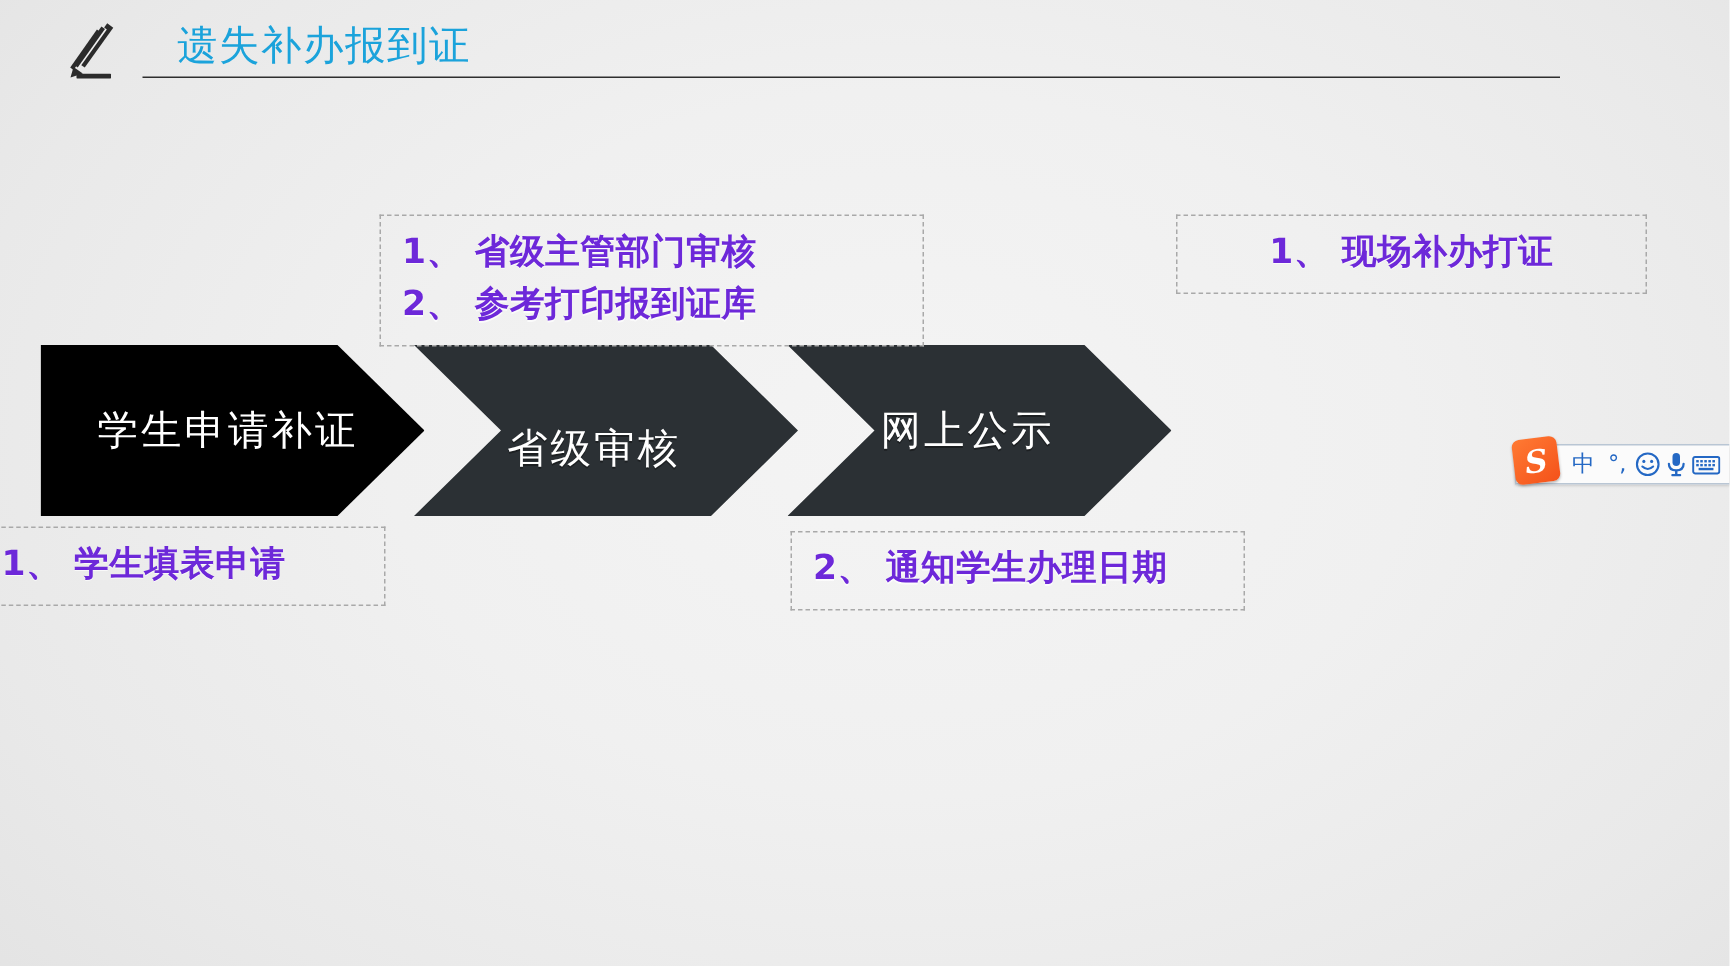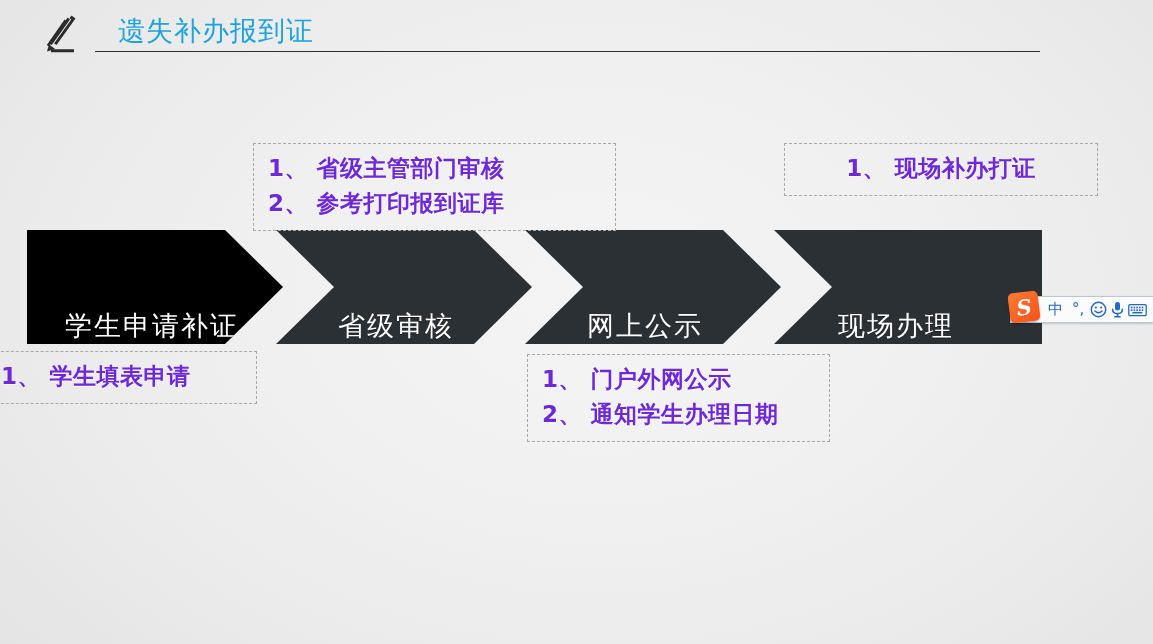--- a/index.html
+++ b/index.html
@@ -31,21 +31,21 @@
   #title-rule {
     position:absolute; left:95px; top:51px; width:945px; height:0;
     border-top:1.5px solid #2e2e2e;
   }
 
   
   #flow-band { position:absolute; left:0; top:230px; width:1153px; height:114px; }
 
   .chev {
     position:absolute; top:0; height:114px;
-    display:flex; align-items:flex-end;
+    display:flex; align-items:center;
   }
   .chev-label {
     color:#ffffff;
     font-size:27px;
     letter-spacing:2px;
     white-space:nowrap;
     text-shadow:0 1px 0 rgba(0,0,0,.35);
     font-family:"DejaVu Sans","Liberation Sans",sans-serif;
   }
 
@@ -165,40 +165,36 @@
   </div>
 
   <div class="chev" id="step-1">
     <span class="chev-label">省级审核</span>
   </div>
 
   <div class="chev" id="step-2">
     <span class="chev-label">网上公示</span>
   </div>
 
-  <div class="chev" id="step-3">
-    <span class="chev-label">现场办理</span>
-  </div>
 </div>
 
 <div class="note" id="note-top-1">
   <div class="note-line">1、 省级主管部门审核</div>
   <div class="note-line">2、 参考打印报到证库</div>
 </div>
 
 <div class="note" id="note-top-2">
   <div class="note-line">1、 现场补办打证</div>
 </div>
 
 <div class="note" id="note-bot-1">
   <div class="note-line">1、 学生填表申请</div>
 </div>
 
 <div class="note" id="note-bot-2">
-  <div class="note-line">1、 门户外网公示</div>
   <div class="note-line">2、 通知学生办理日期</div>
 </div>
 
 <div id="ime-bar">
   <div id="ime-items">
     <span class="ime-item">中</span>
     <span class="ime-item">°,</span>
 
     <span>
       <svg class="ime-svg" width="17" height="17" viewBox="0 0 17 17" xmlns="http://www.w3.org/2000/svg">

